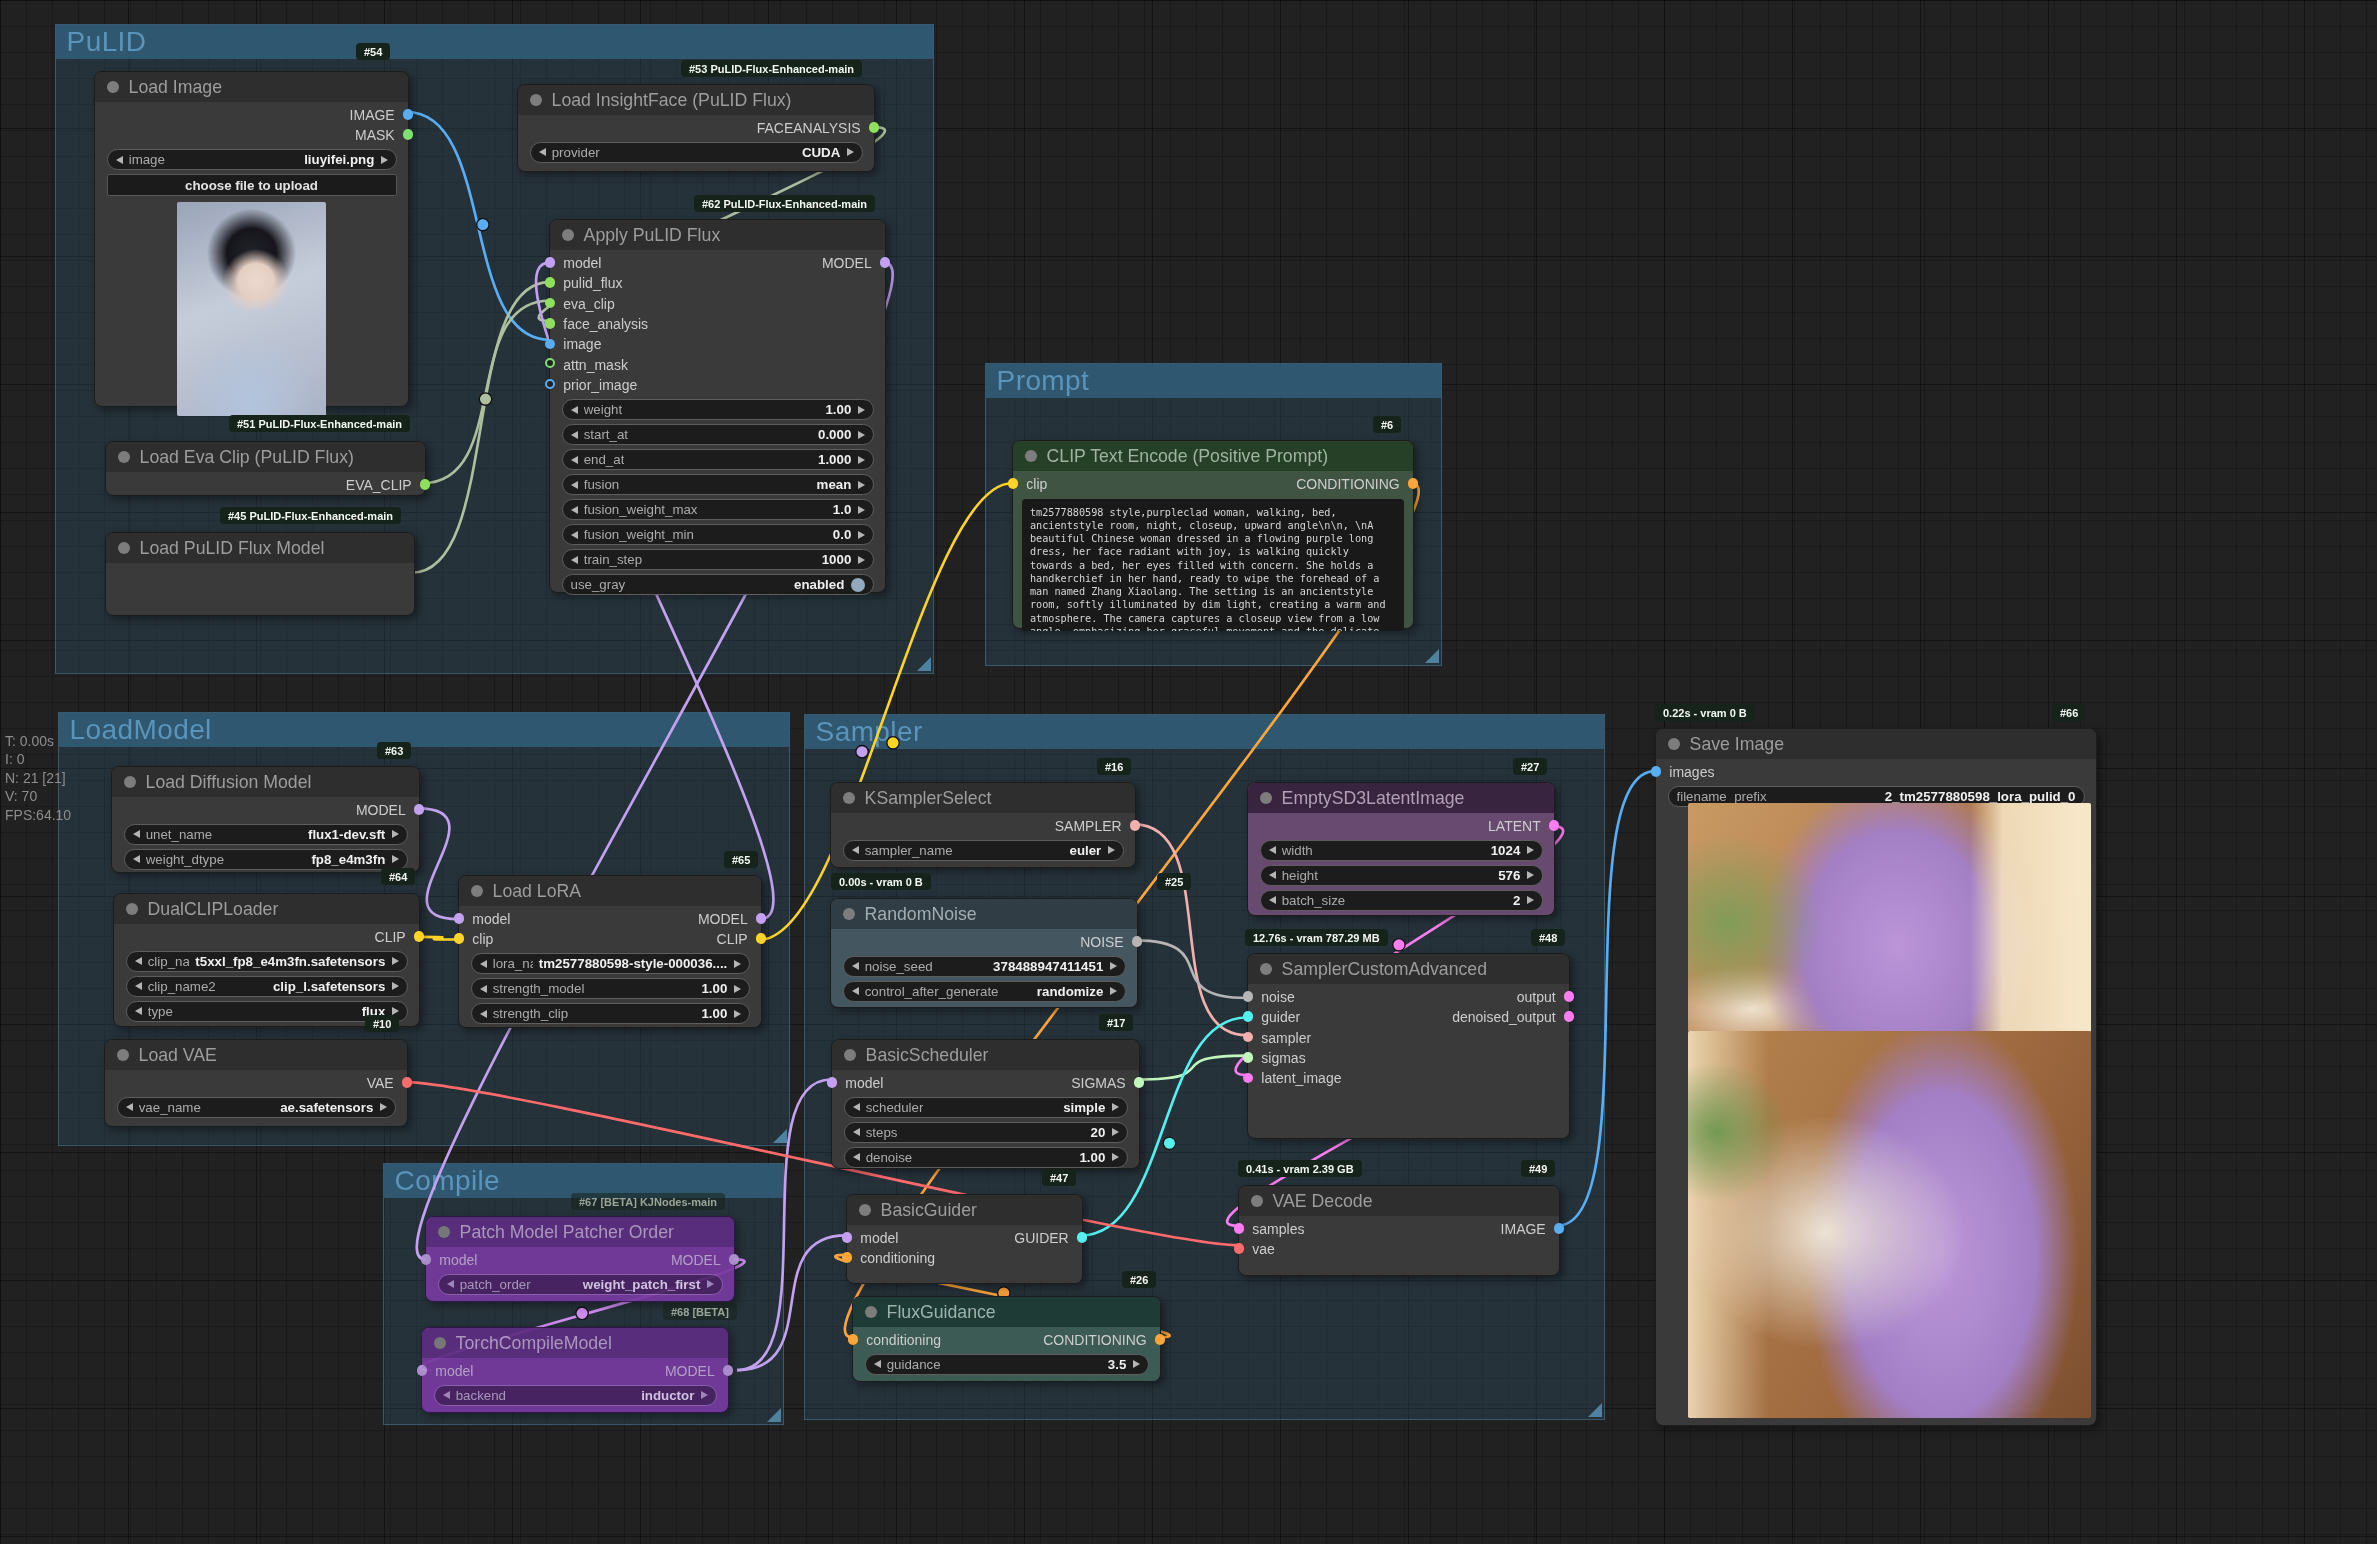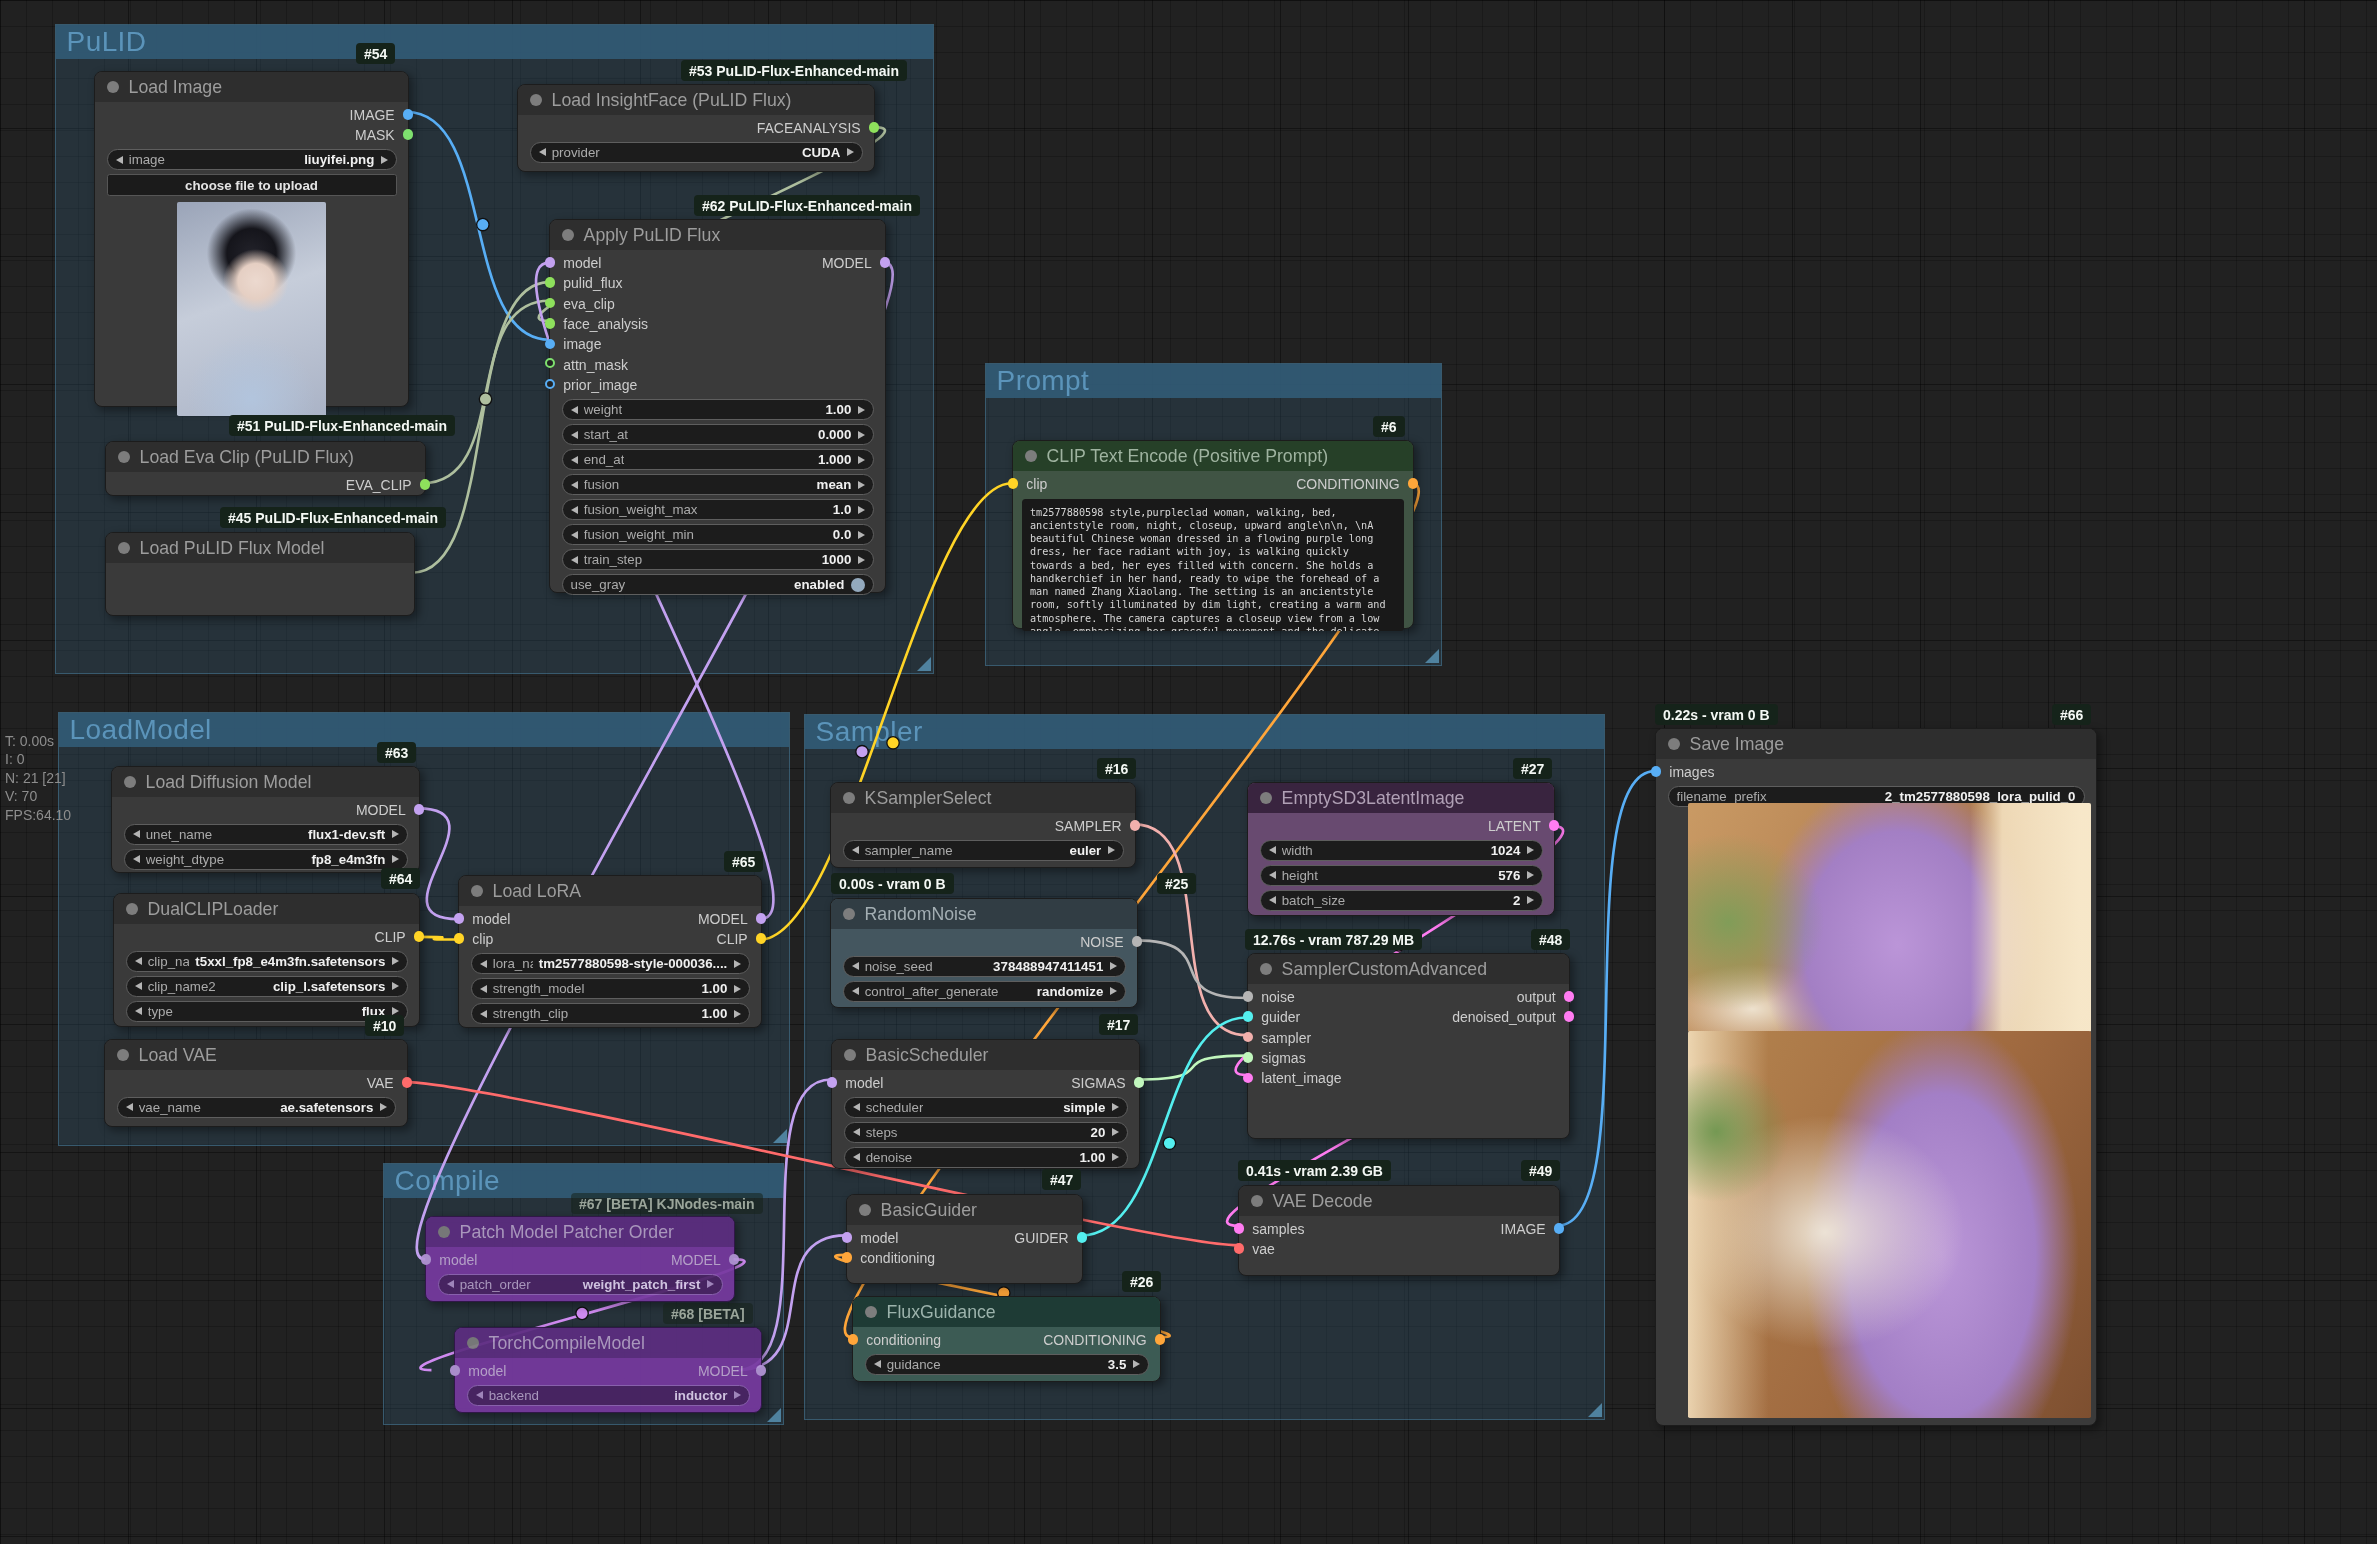--- a/index.html
+++ b/index.html
@@ -41,21 +41,21 @@
   .widget{height:19.5px;margin:3.5px 11.5px 0 11.5px;background:#1c1c1c;border:0.9px solid #5e5e5e;border-radius:10.6px;
           display:flex;align-items:center;padding:0 8px;font-size:13.3px;color:#ababab;gap:6.2px;}
   .wlabel{white-space:nowrap;overflow:hidden;}
   .wvalue{margin-left:auto;color:#f0f0f0;font-weight:bold;white-space:nowrap;}
   .arrL{width:0;height:0;border-top:4.4px solid transparent;border-bottom:4.4px solid transparent;border-right:7px solid #b5b5b5;flex:0 0 auto;}
   .arrR{width:0;height:0;border-top:4.4px solid transparent;border-bottom:4.4px solid transparent;border-left:7px solid #b5b5b5;flex:0 0 auto;}
   .toggledot{width:14px;height:14px;border-radius:50%;background:#93a9bd;flex:0 0 auto;}
   .ubutton{height:20.4px;margin:3.5px 11.5px 0 11.5px;background:#1b1b1b;border:0.9px solid #565656;border-radius:2.7px;
            display:flex;align-items:center;justify-content:center;font-size:13.3px;font-weight:bold;color:#e4e4e4;}
   
-  .badge{position:absolute;z-index:4;background:#15231a;color:#f4f8f4;font-size:14px;font-weight:bold;
+  .badge{position:absolute;z-index:4;background:#15231a;color:#f4f8f4;font-size:11px;font-weight:bold;
          padding:2.7px 8px;border-radius:4px;white-space:nowrap;}
   .badge.dim{background:rgba(21,35,26,.55);color:#9aa59a;}
   
   .n-green{background:#405444;}
   .n-green .nhead{background:#264028;color:#9fb3a0;}
   .n-teal{background:#3c5b54;}
   .n-teal .nhead{background:#1e3b35;color:#9cb3ac;}
   .n-purple{background:#684a70;}
   .n-purple .nhead{background:#39243f;color:#b0a0b5;}
   .n-blue{background:#44565f;}
@@ -710,21 +710,21 @@
         </div>
       <div class="widget">
           <span class="arrL"></span>
           <span class="wlabel">patch_order</span>
           <span class="wvalue">weight_patch_first</span>
           <span class="arrR"></span>
         </div>
     </div>
   </div>
 
-  <div class="node bypass" style="left:454px;top:1327px;width:306px;height:84px">
+  <div class="node bypass" style="left:421px;top:1327px;width:306px;height:84px">
     <div class="nhead">
         <span class="hdot"></span>
         <span>TorchCompileModel</span>
       </div>
     <div class="nbody">
       <div class="iorow">
           <span class="dot in" style="background:#b394d6"></span>
           <span>model</span>
           <span class="r">MODEL</span>
           <span class="dot out" style="background:#b394d6"></span>

